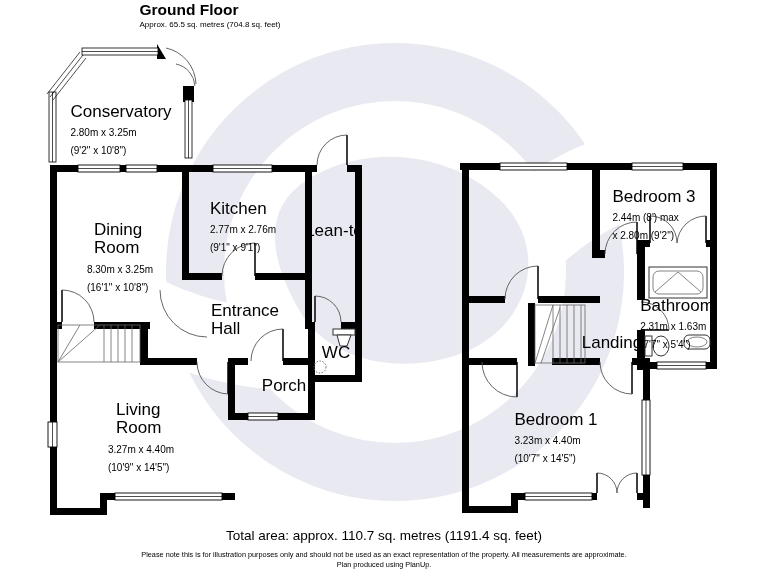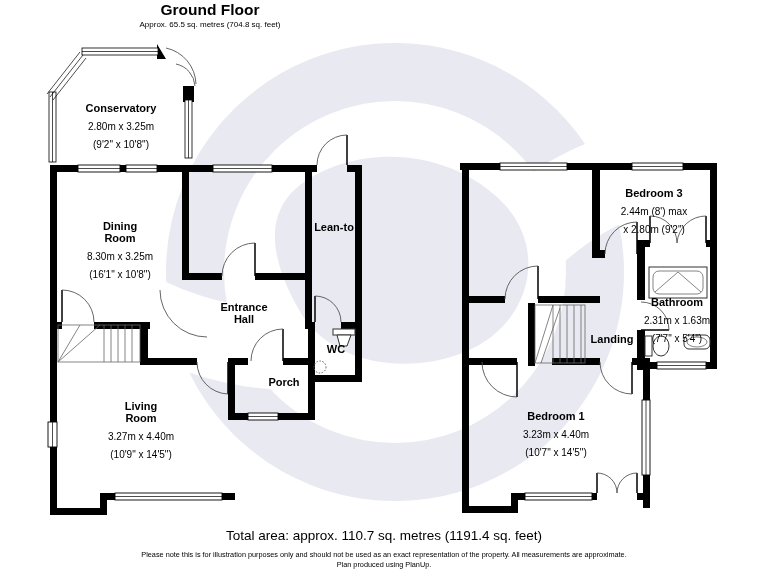--- a/index.html
+++ b/index.html
@@ -1,20 +1,20 @@
 <!DOCTYPE html>
 <html><head>
 <meta charset="utf-8">
 <style>
   html,body{margin:0;padding:0;background:#fff}
   #plan{position:relative;width:768px;height:576px;overflow:hidden;background:#fff;
         font-family:"Liberation Sans",sans-serif;color:#000}
   #plan svg{position:absolute;left:0;top:0}
-  .lbl{position:absolute;transform:translateX(-50%);text-align:center;line-height:1.08}
-  .rname{font-weight:bold;font-size:11px;white-space:nowrap}
+  .lbl{position:absolute;transform:translateX(-50%);line-height:1.08}
+  .rname{font-weight:normal;font-size:17px;white-space:nowrap}
   .rname.wrap{white-space:normal;margin:0 auto}
   .dims{font-size:10px;white-space:nowrap;margin-top:7px}
   .ftitle{font-weight:bold;font-size:15.5px;white-space:nowrap}
   .fsub{font-size:8px;white-space:nowrap;margin-top:2px}
   .total{font-size:13.5px;white-space:nowrap}
   .fine{font-size:7.3px;white-space:nowrap}
   .w{fill:#000}
   .arc{fill:none;stroke:#555;stroke-width:.9}
   .leaf{stroke:#000;stroke-width:1.5}
   .fix{fill:#fff;stroke:#333;stroke-width:1}
@@ -239,20 +239,25 @@
   <div class="dims">2.80m x 3.25m</div>
   <div class="dims">(9'2" x 10'8")</div>
 </div>
 
 <div class="lbl" style="left:120px;top:221px">
   <div class="rname wrap" style="width:52px">Dining Room</div>
   <div class="dims">8.30m x 3.25m</div>
   <div class="dims">(16'1" x 10'8")</div>
 </div>
 
+<div class="lbl" style="left:243px;top:200px">
+  <div class="rname">Kitchen</div>
+  <div class="dims">2.77m x 2.76m</div>
+  <div class="dims">(9'1" x 9'1")</div>
+</div>
 
 <div class="lbl" style="left:334px;top:222px">
   <div class="rname">Lean-to</div>
 </div>
 
 <div class="lbl" style="left:244px;top:302px">
   <div class="rname wrap" style="width:66px">Entrance Hall</div>
 </div>
 
 <div class="lbl" style="left:336px;top:344px">

